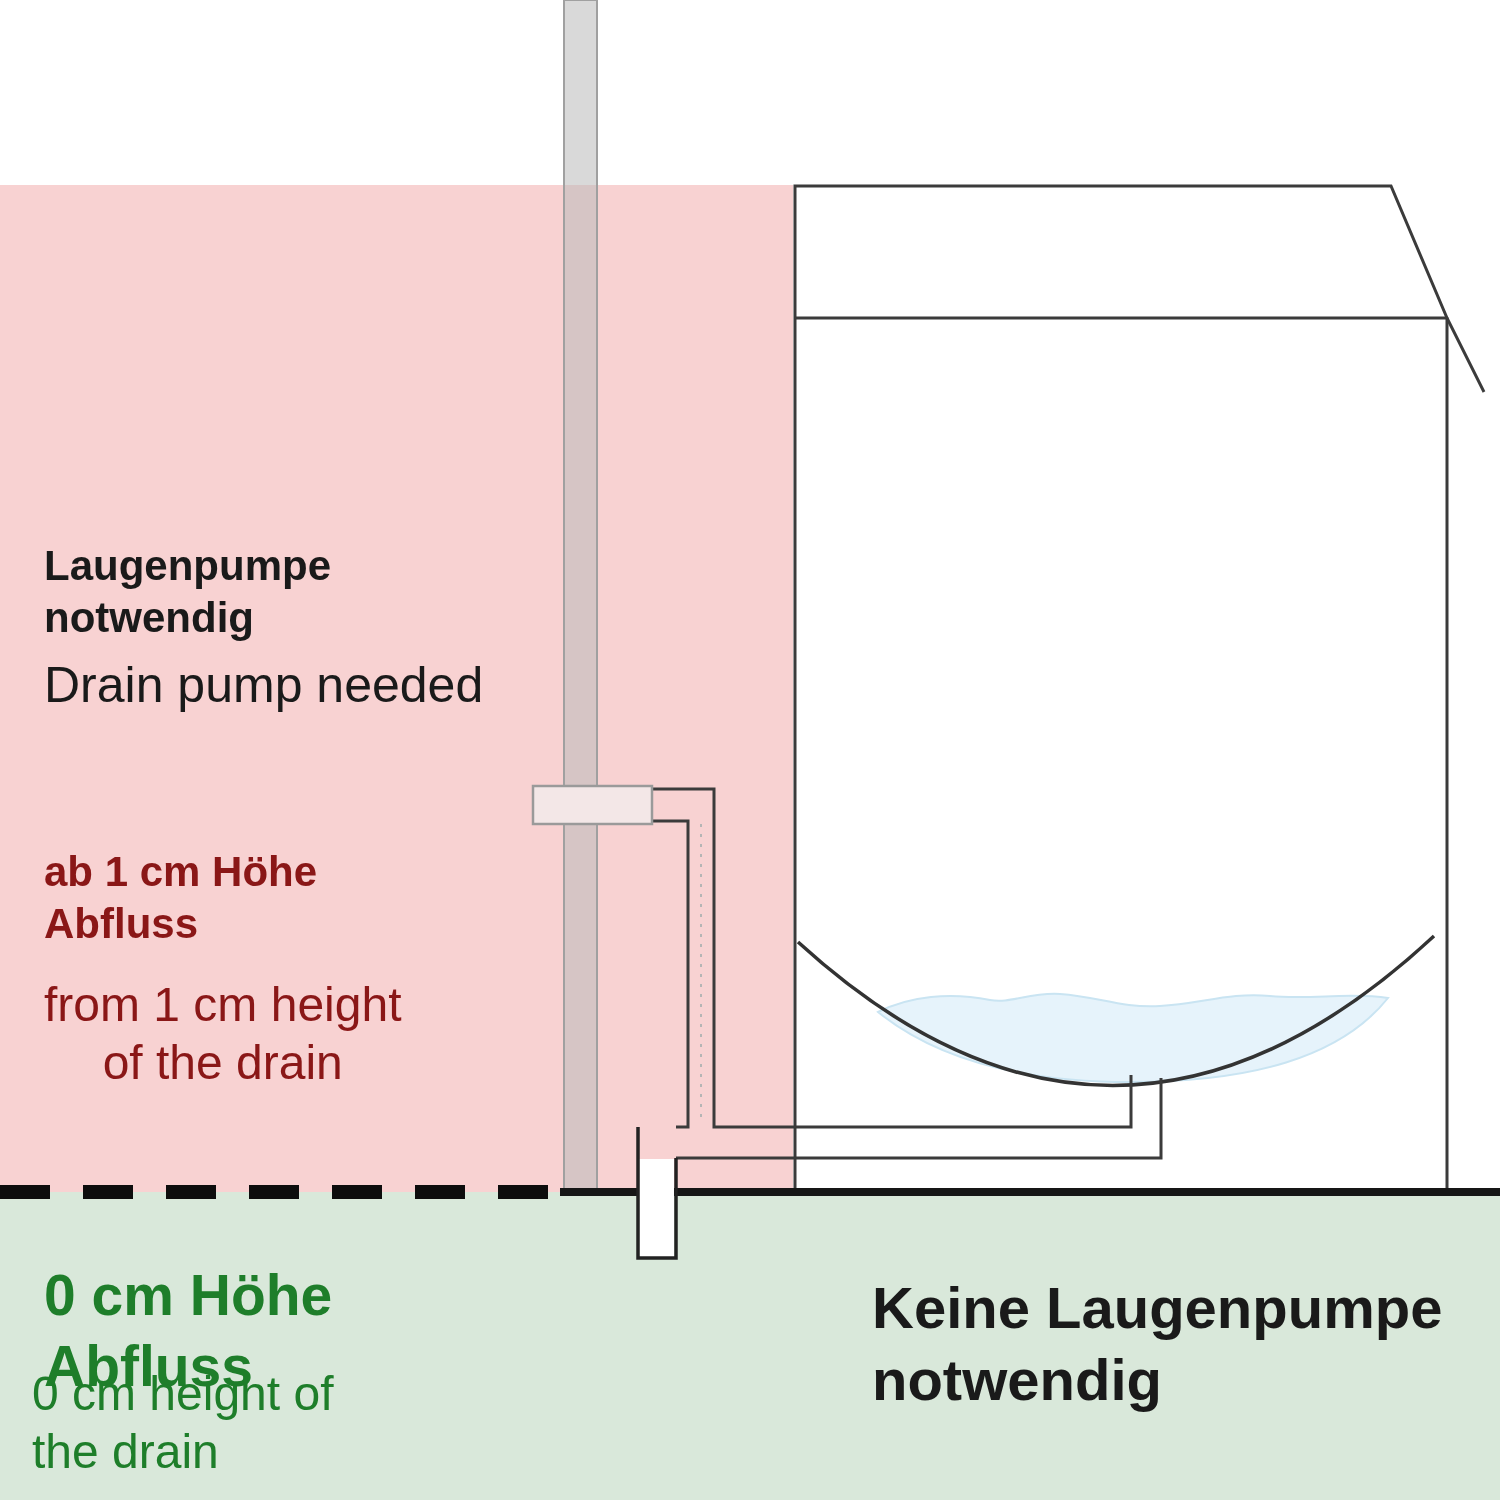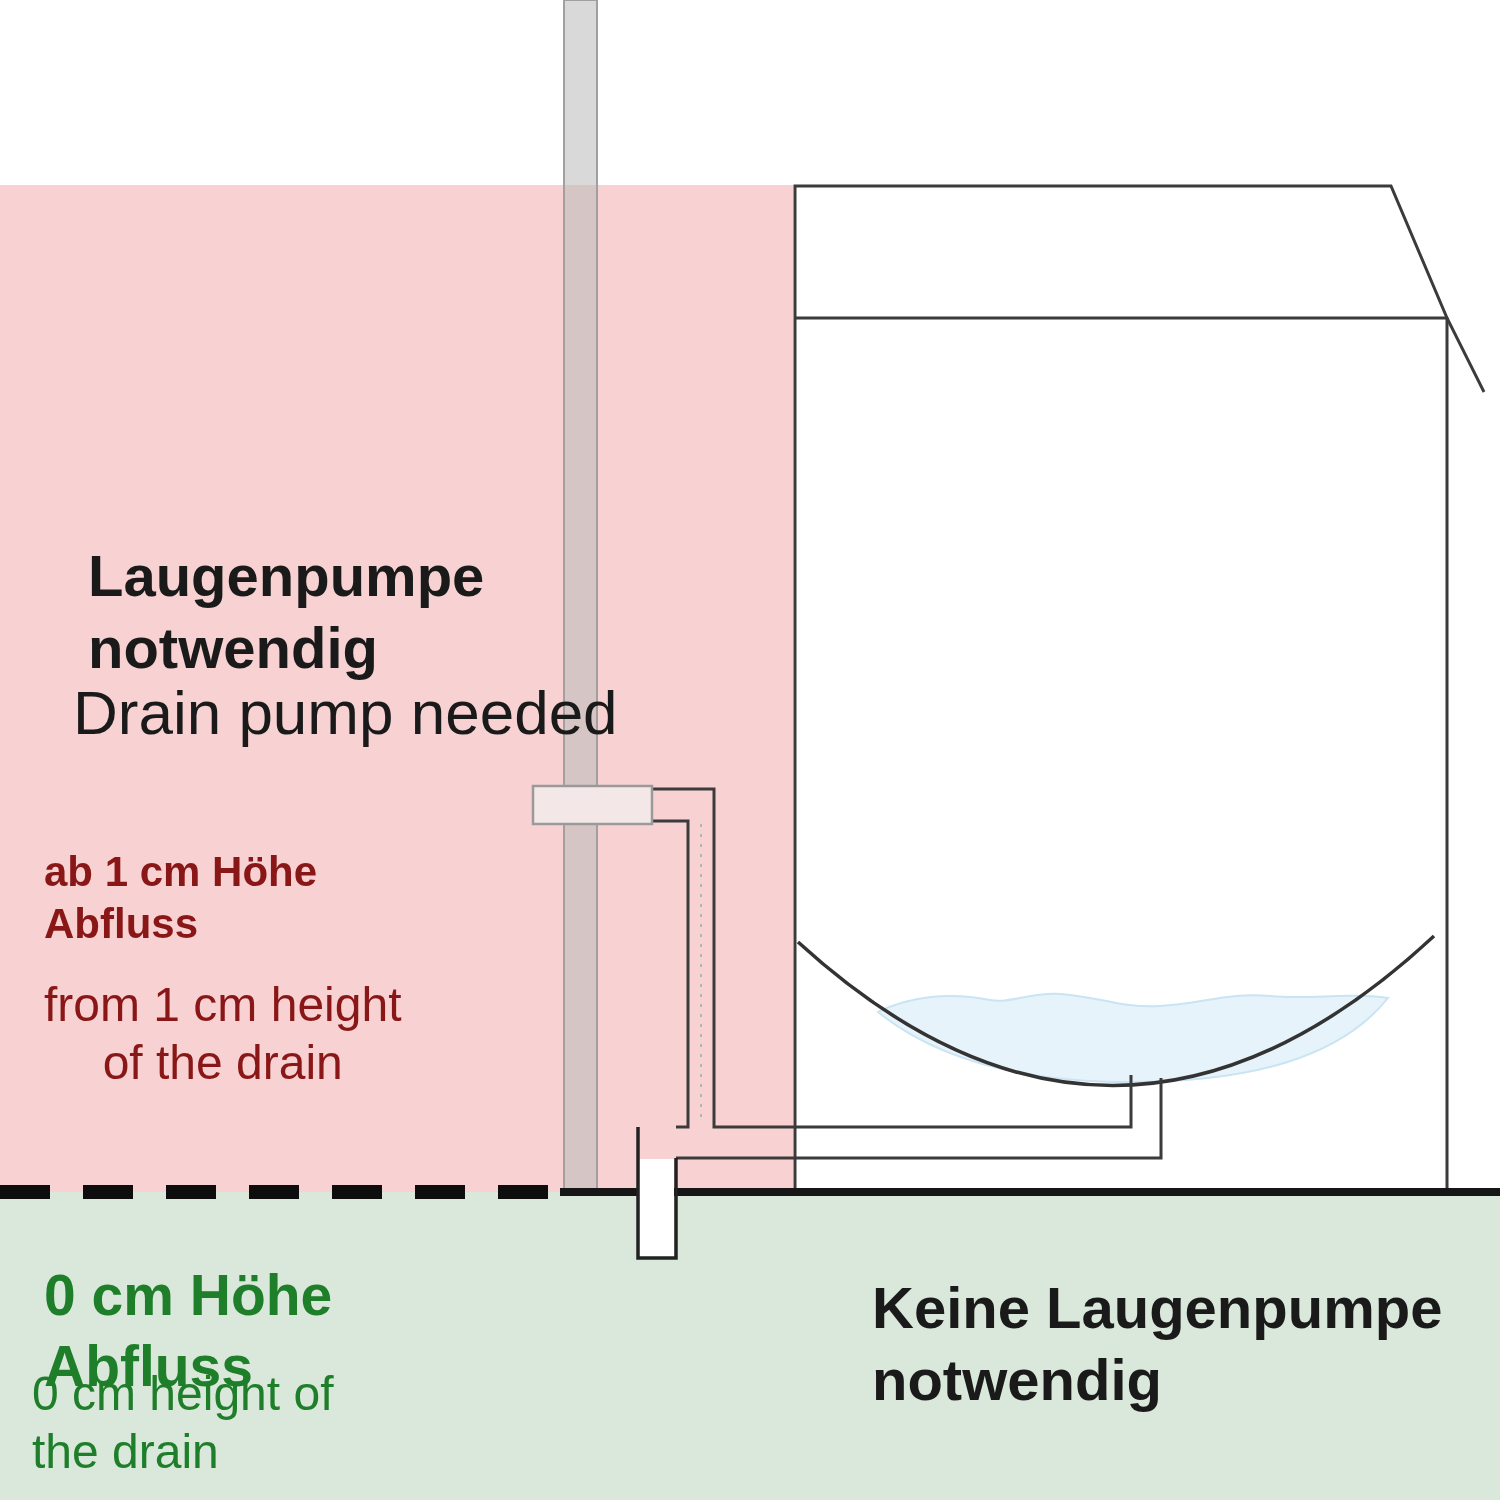--- a/index.html
+++ b/index.html
@@ -5,22 +5,22 @@
   html,body{margin:0;padding:0;background:#ffffff;}
   .canvas{
     position:relative;width:1500px;height:1500px;background:#ffffff;overflow:hidden;
     font-family:"Liberation Sans", sans-serif;
   }
   .zone{position:absolute;}
   .zone-pink{left:0;top:185px;width:793px;height:1007px;background:var(--pink-zone,#f8d2d2);}
   .zone-green{left:0;top:1192px;width:1500px;height:308px;background:var(--green-zone,#d9e8da);}
   svg.diagram{position:absolute;left:0;top:0;}
   .t{position:absolute;white-space:pre-line;}
-  .t-title-pink{left:44px;top:540px;font-size:58px;font-weight:bold;line-height:1.24;color:var(--black-text,#1a1a1a);margin-left:44px;}
-  .t-sub-pink{left:44px;top:676px;font-size:62px;line-height:1.2;color:var(--black-text,#1a1a1a);margin-left:29px;}
+  .t-title-pink{left:44px;top:540px;font-size:42px;font-weight:bold;line-height:1.24;color:var(--black-text,#1a1a1a);}
+  .t-sub-pink{left:44px;top:655px;font-size:50px;line-height:1.2;color:var(--black-text,#1a1a1a);}
   .t-red-bold{left:44px;top:846px;font-size:42px;font-weight:bold;line-height:1.24;color:var(--red-text,#8a1717);}
   .t-red-reg{left:44px;top:976px;font-size:48px;line-height:1.2;color:var(--red-text,#8a1717);text-align:center;}
   .t-green-bold{left:44px;top:1233px;font-size:57px;font-weight:bold;line-height:1.24;color:var(--green-text,#1e7e2a);margin-top:27px;}
   .t-green-reg{left:32px;top:1365px;font-size:48px;line-height:1.2;color:var(--green-text,#1e7e2a);}
   .t-title-green{left:872px;top:1272px;font-size:58px;font-weight:bold;line-height:1.24;color:var(--black-text,#1a1a1a);}
   .t-sub-green{left:872px;top:1414px;font-size:50px;line-height:1.2;color:var(--black-text,#1a1a1a);}
 </style>
 </head>
 <body>
 

